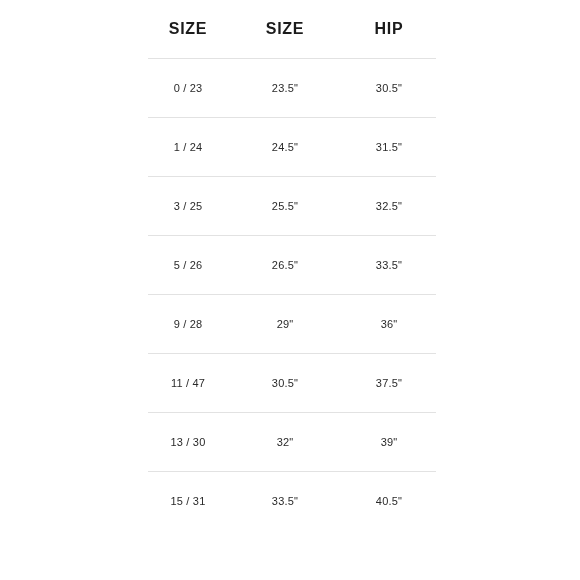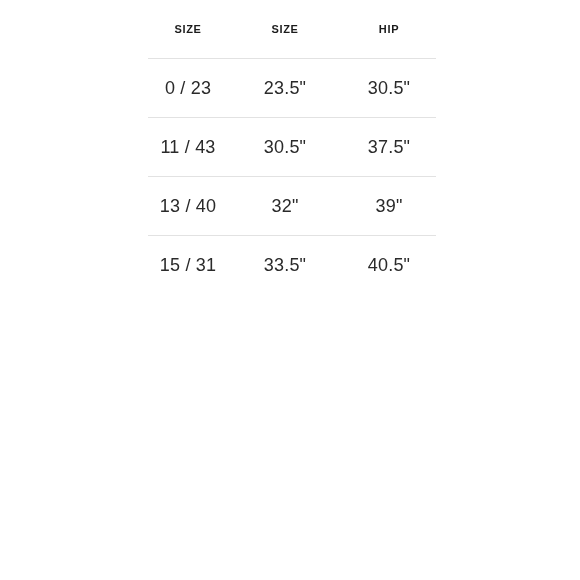--- a/index.html
+++ b/index.html
@@ -32,31 +32,31 @@
   table.size-table td {
     text-align: center;
     vertical-align: middle;
     padding: 0;
     border: 0;
   }
 
   
   table.size-table thead th {
     height: 58px;
-    font-size: 11px;
+    font-size: 16px;
     font-weight: bold;
     letter-spacing: 0.7px;
     color: #1b1b1b;
     border-bottom: 1px solid #e2e2e2;
   }
 
   
   table.size-table tbody td {
     height: 58px;
-    font-size: 18px;
+    font-size: 11px;
     font-weight: normal;
     letter-spacing: 0.2px;
     color: #2a2a2a;
   }
 
   table.size-table tbody tr {
     border-bottom: 1px solid #e2e2e2;
   }
 
   
@@ -86,26 +86,46 @@
         <th>HIP</th>
       </tr>
     </thead>
     <tbody>
       <tr>
         <td>0 / 23</td>
         <td>23.5"</td>
         <td>30.5"</td>
       </tr>
       <tr>
-        <td>11 / 43</td>
+        <td>1 / 24</td>
+        <td>24.5"</td>
+        <td>31.5"</td>
+      </tr>
+      <tr>
+        <td>3 / 25</td>
+        <td>25.5"</td>
+        <td>32.5"</td>
+      </tr>
+      <tr>
+        <td>5 / 26</td>
+        <td>26.5"</td>
+        <td>33.5"</td>
+      </tr>
+      <tr>
+        <td>9 / 28</td>
+        <td>29"</td>
+        <td>36"</td>
+      </tr>
+      <tr>
+        <td>11 / 47</td>
         <td>30.5"</td>
         <td>37.5"</td>
       </tr>
       <tr>
-        <td>13 / 40</td>
+        <td>13 / 30</td>
         <td>32"</td>
         <td>39"</td>
       </tr>
       <tr>
         <td>15 / 31</td>
         <td>33.5"</td>
         <td>40.5"</td>
       </tr>
     </tbody>
   </table>

